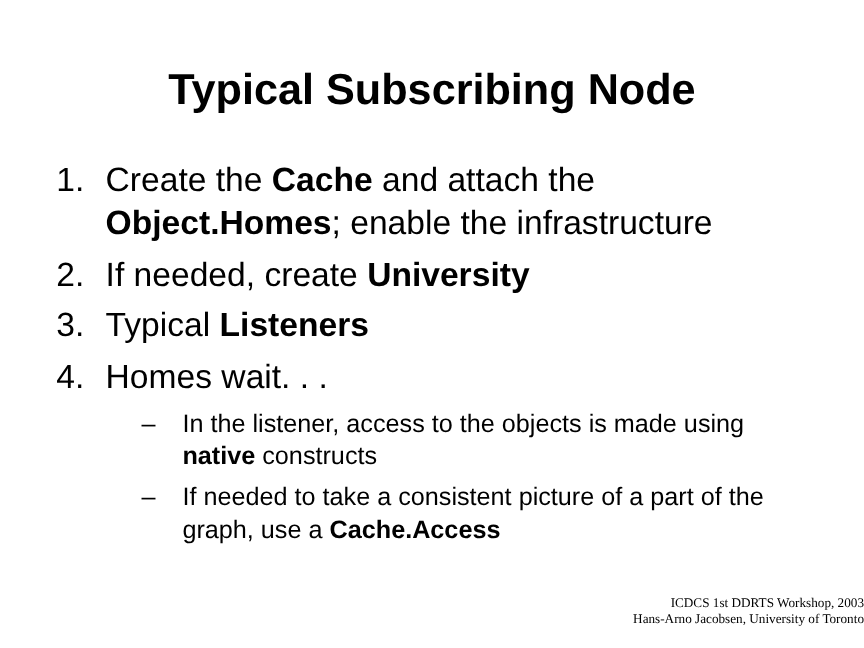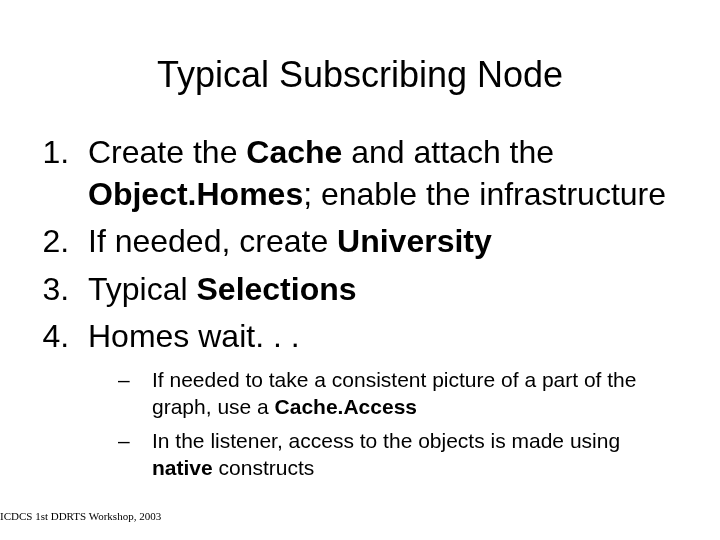--- a/index.html
+++ b/index.html
@@ -1,55 +1,56 @@
 <!DOCTYPE html>
 <html><head>
 <meta charset="utf-8">
 <style>
   html,body{margin:0;padding:0;width:720px;height:540px;background:#fff;
     font-family:"Comic Sans MS","Comic Sans",cursive,sans-serif;color:#000}
   .slide{box-sizing:border-box;width:720px;height:540px;position:relative;
     padding:30px 48px 0 48px}
-  .title{font-size:36px;text-align:center;margin:24px 0 36px 0;font-weight:400}
-  ol.main{list-style:decimal;margin:0 0 0 30px;padding:0;font-size:32px;line-height:1.3}
+  .title{font-size:36px;text-align:center;margin:24px 0 36px 0;font-weight:700}
+  ol.main{list-style:decimal;margin:0 0 0 30px;padding:0;font-size:28px;line-height:1.3}
   ol.main>li{margin-bottom:6px;padding-left:10px}
   ul.sub{list-style:none;margin:8px 0 0 70px;padding:0;font-size:21px;line-height:1.3}
   ul.sub>li{margin-bottom:6px;position:relative;padding-left:34px}
   ul.sub>li::before{content:"–";position:absolute;left:0;top:0}
   .b{font-weight:700}
-  .footer{position:absolute;bottom:16px;left:0;width:100%;text-align:left;
+  .footer{position:absolute;bottom:16px;left:0;width:100%;text-align:right;
     font-family:Georgia,"Times New Roman",serif;font-size:11px;line-height:1.25}
 </style>
 </head>
 <body>
 <div class="slide">
 
   <div class="title">Typical Subscribing Node</div>
 
   <ol class="main">
     <li>
       <span>Create the </span><span class="b">Cache</span><span> and attach the </span><span class="b">Object.Homes</span><span>; enable the infrastructure</span>
     </li>
     <li>
       <span>If needed, create </span><span class="b">University</span>
     </li>
     <li>
-      <span>Typical </span><span class="b">Selections</span>
+      <span>Typical </span><span class="b">Listeners</span>
     </li>
     <li>
       <span>Homes wait. . .</span>
     </li>
   </ol>
 
   <ul class="sub">
     <li>
-      <span>If needed to take a consistent picture of a part of the graph, use a </span><span class="b">Cache.Access</span>
+      <span>In the listener, access to the objects is made using </span><span class="b">native</span><span> constructs</span>
     </li>
     <li>
-      <span>In the listener, access to the objects is made using </span><span class="b">native</span><span> constructs</span>
+      <span>If needed to take a consistent picture of a part of the graph, use a </span><span class="b">Cache.Access</span>
     </li>
   </ul>
 
   <div class="footer">
     <div>ICDCS 1st DDRTS Workshop, 2003</div>
+    <div>Hans-Arno Jacobsen, University of Toronto</div>
   </div>
 
 </div>
 
 </body></html>

